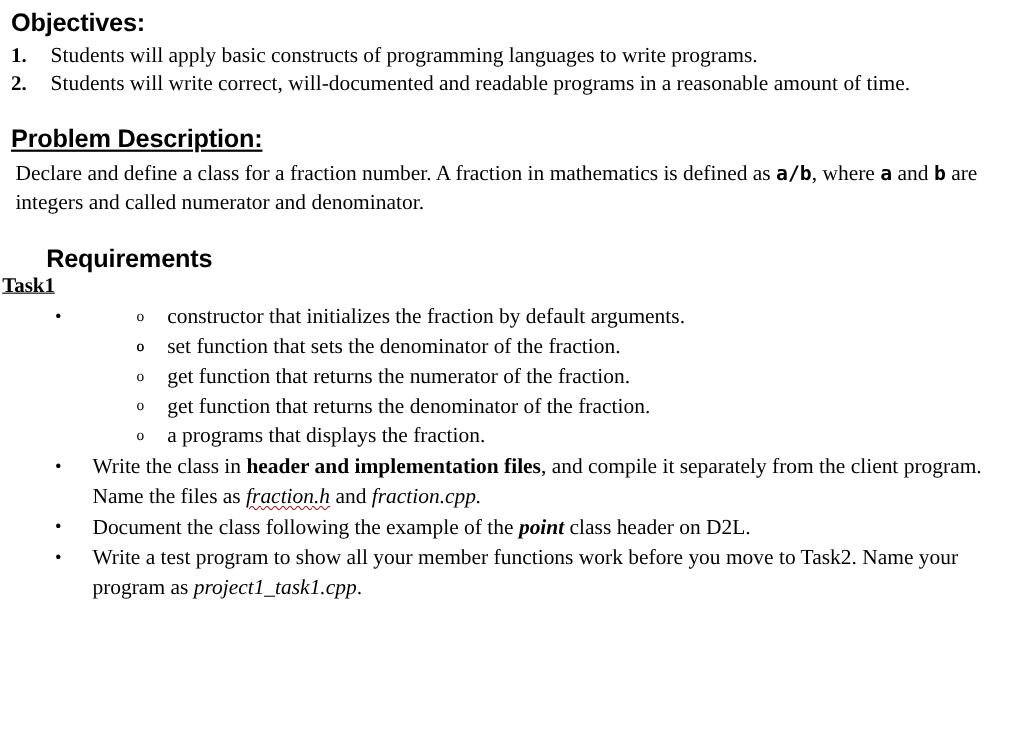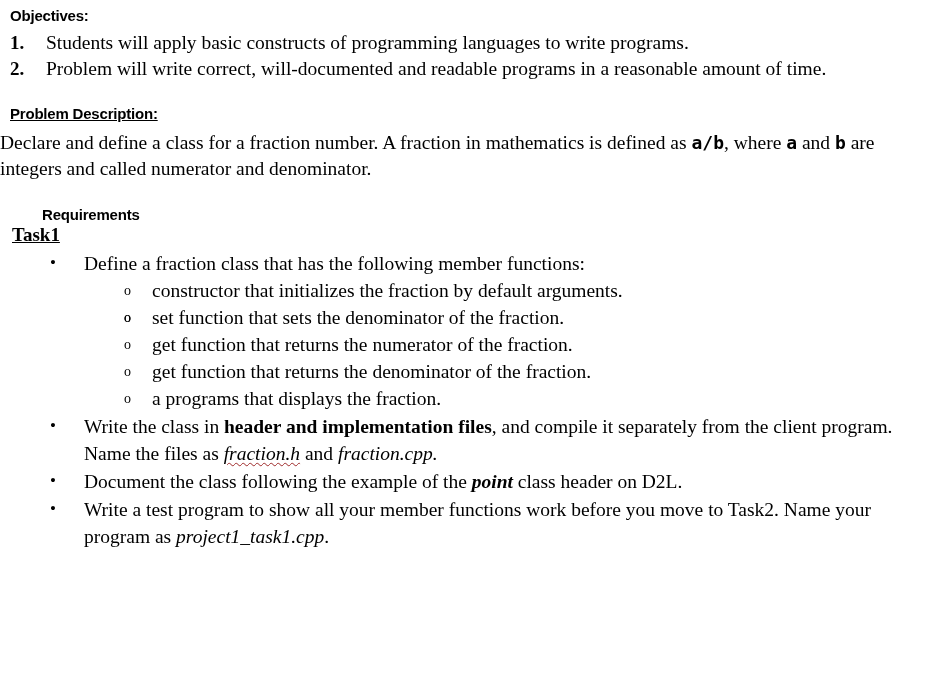--- a/index.html
+++ b/index.html
@@ -21,46 +21,46 @@
     width: 931px;
     height: 687px;
     padding: 0;
     box-sizing: border-box;
   }
 
   
   .section-heading {
     font-family: "Liberation Sans", "DejaVu Sans", sans-serif;
     font-weight: bold;
-    font-size: 15px;
+    font-size: 23px;
     line-height: 1.05;
     color: #000;
     margin: 0;
     padding-left: 10px;
     letter-spacing: -0.2px;
   }
   #objectives-heading { padding-top: 8px; }
   #problem-heading    { padding-top: 24px; text-decoration: underline; }
   #requirements-heading { padding-top: 25px; margin-left: 32px; }
 
   .task-label {
     font-family: "Liberation Serif", "DejaVu Serif", serif;
     font-weight: bold;
     font-size: 19px;
     text-decoration: underline;
-    padding-left: 12px;
+    padding-left: 2px;
     margin-top: 2px;
     display: inline-block;
   }
 
   
   .body-text {
     font-size: 19.5px;
     line-height: 26px;
-    padding-left: 0;
+    padding-left: 14px;
     margin: 0;
     max-width: 880px;
   }
   #problem-para { margin-top: 8px; }
 
   
   .num-list {
     list-style: none;
     margin: 6px 0 0 0;
     padding: 0;
@@ -145,38 +145,38 @@
 
 <div class="page">
 
   <h1 class="section-heading" id="objectives-heading">Objectives:</h1>
 
   <ol class="num-list">
     <li>
       <span class="marker">1.</span><span>Students will apply basic constructs of programming languages to write programs.</span>
     </li>
     <li>
-      <span class="marker">2.</span><span>Problem will write correct, will-documented and readable programs in a reasonable amount of time.</span>
+      <span class="marker">2.</span><span>Students will write correct, will-documented and readable programs in a reasonable amount of time.</span>
     </li>
   </ol>
 
   <h1 class="section-heading" id="problem-heading">Problem Description:</h1>
 
   <p class="body-text" id="problem-para"><span>Declare and define a class for a fraction number. A fraction in mathematics is defined as </span><span class="code-bold">a/b</span><span>, where </span><span class="code-bold">a</span><span> and </span><span class="code-bold">b</span><span> are integers and called numerator and denominator.</span></p>
 
   <h1 class="section-heading" id="requirements-heading">Requirements</h1>
 
   <div>
     <span class="task-label">Task1</span>
   </div>
 
   <ul class="bullet-list">
 
     <li>
-      <span class="marker">•</span><span>Define a fraction class that has the following member functions:</span>
+      <span class="marker">•</span>
 
       <ul class="sub-list">
         <li>
           <span class="marker">o</span><span>constructor that initializes the fraction by default arguments.</span>
         </li>
         <li>
           <span class="marker">o</span>
         </li>
         <li>
           <span class="marker">o</span><span>set function that sets the denominator of the fraction.</span>

